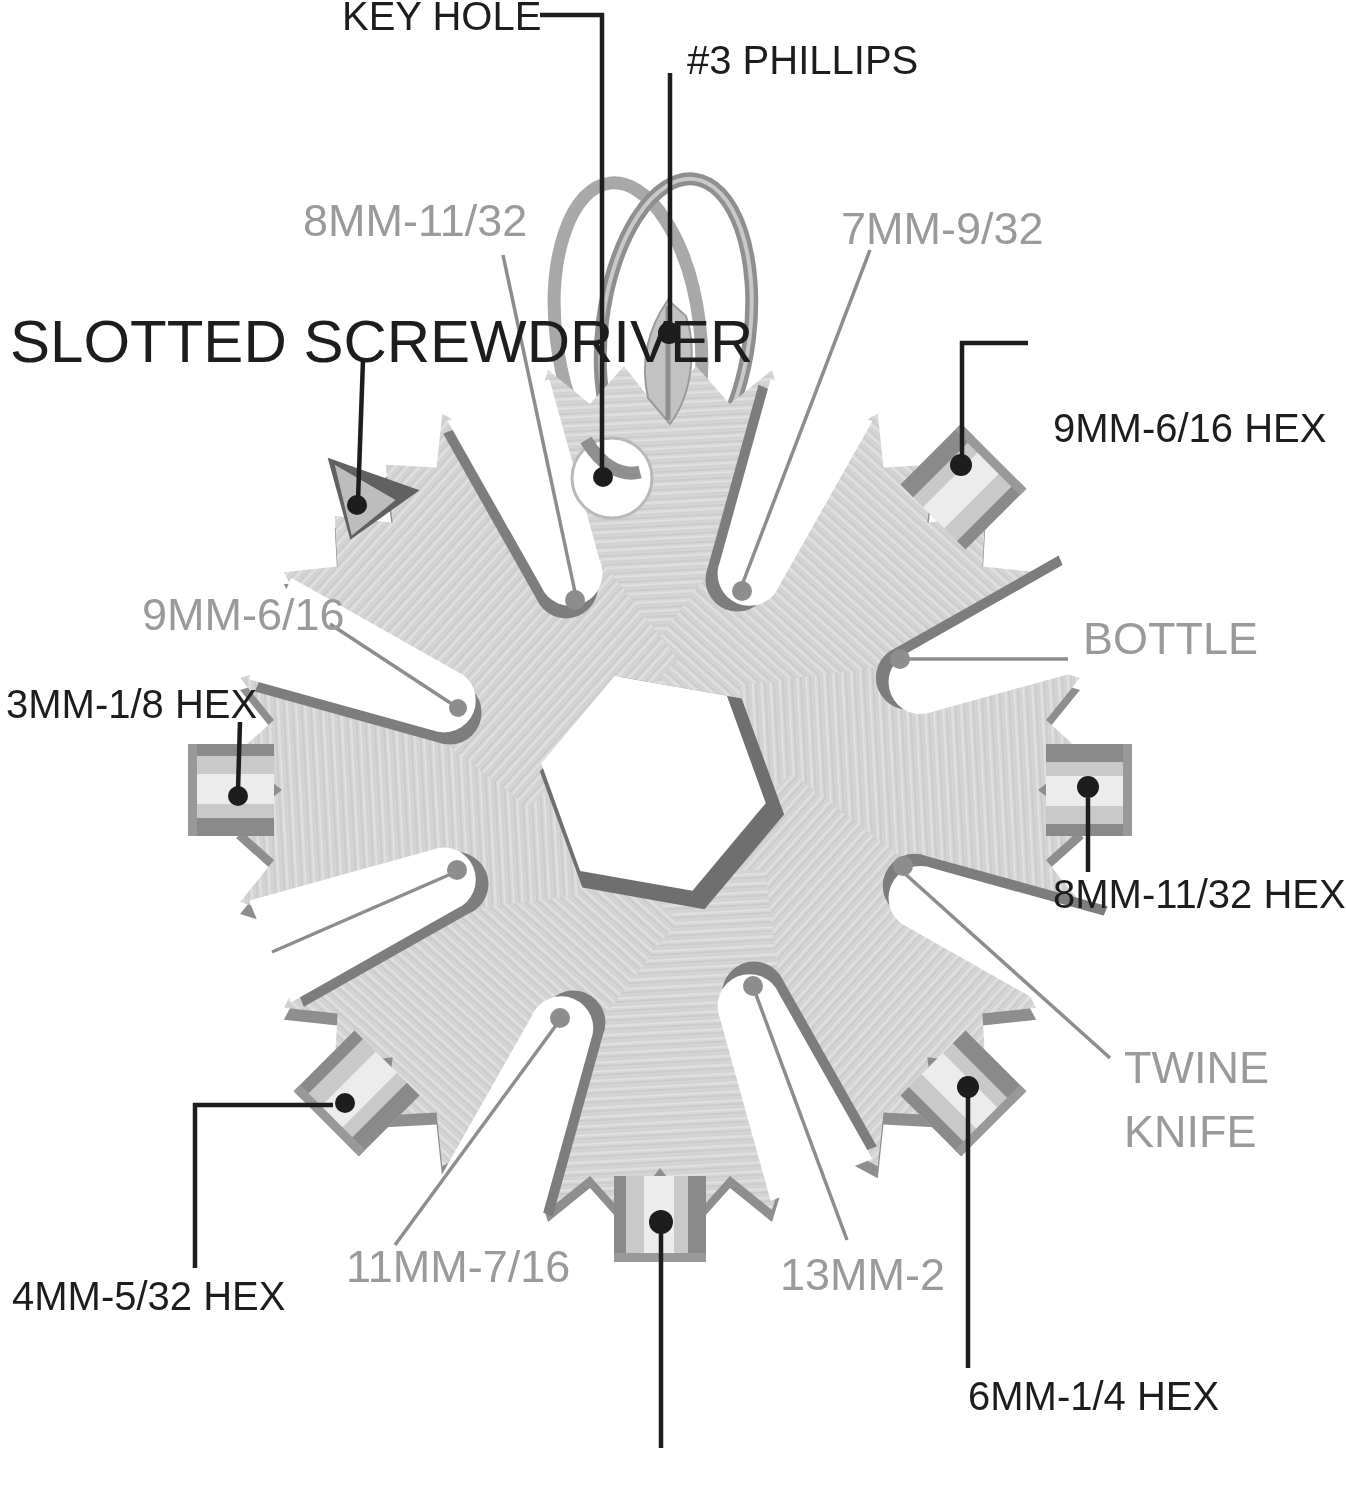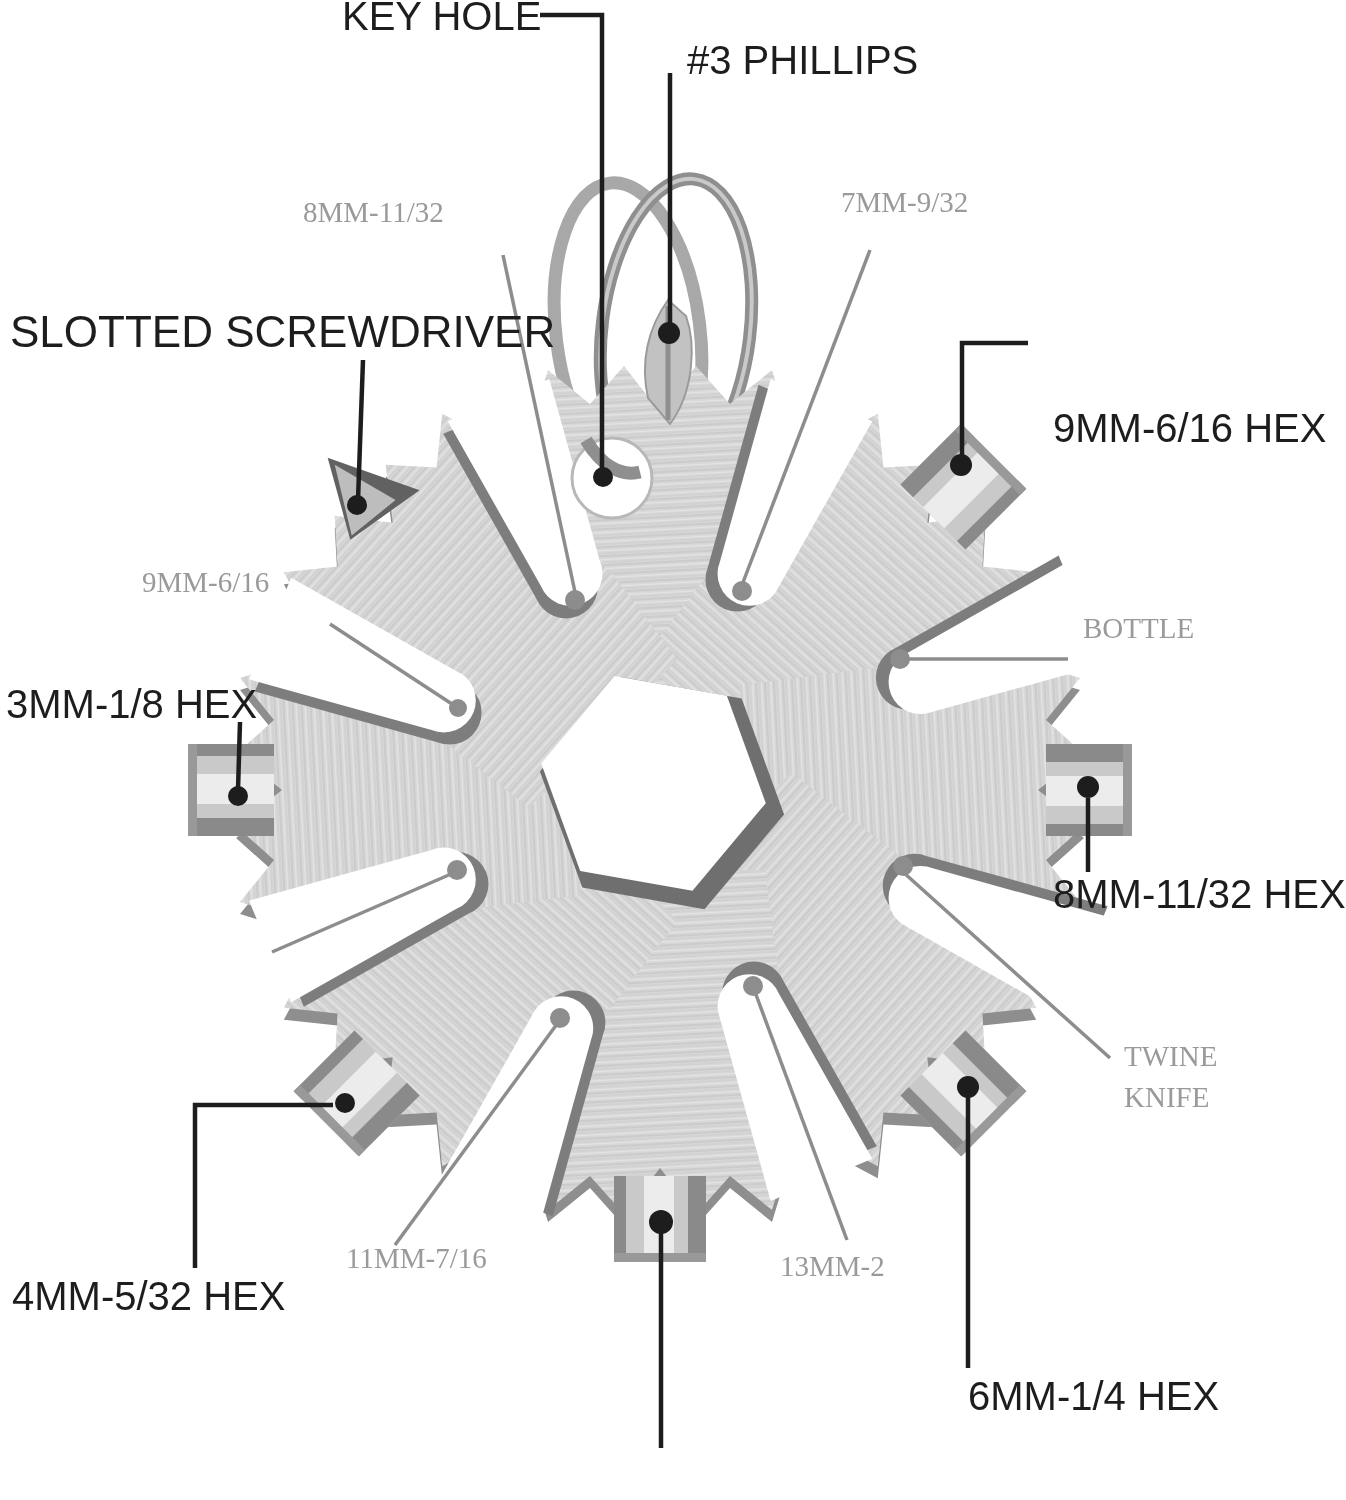--- a/index.html
+++ b/index.html
@@ -8,21 +8,21 @@
     --metal-light:#d8d8d8; --metal-dark:#7d7d7d; --bg:#ffffff;
   }
   html,body{margin:0;padding:0;background:#fff;}
   .stage{
     position:relative;width:1346px;height:1500px;background:var(--bg);
     font-family:"Liberation Sans",sans-serif;overflow:hidden;
   }
   .stage svg{position:absolute;left:0;top:0;}
   .callout{position:absolute;white-space:nowrap;line-height:1.12;}
   .callout.dark{color:var(--label-dark);font-size:40px;}
-  .callout.gray{color:var(--label-gray);font-size:29px;font-family:Liberation Serif, serif;}
+  .callout.gray{color:var(--label-gray);font-size:45px;}
   .callout .ln{display:block;}
   .leader-dark{stroke:var(--leader-dark);stroke-width:4.5;fill:none;}
   .leader-gray{stroke:var(--leader-gray);stroke-width:3.5;fill:none;}
   .dot-dark{fill:var(--leader-dark);}
   .dot-gray{fill:var(--leader-gray);}
 </style>
 </head>
 <body>
 
 <div class="stage">
@@ -173,28 +173,28 @@
       <circle class="dot-gray" cx="457" cy="870" r="10"></circle>
       <circle class="dot-gray" cx="903" cy="866" r="10"></circle>
       <circle class="dot-gray" cx="560" cy="1018" r="10"></circle>
       <circle class="dot-gray" cx="753" cy="986" r="10"></circle>
     </g>
   </svg>
 
   <div class="callout dark" style="left:342px;top:-6px">KEY HOLE</div>
   <div class="callout dark" style="left:687px;top:38px">#3 PHILLIPS</div>
   <div class="callout gray" style="left:303px;top:196px">8MM-11/32</div>
-  <div class="callout gray" style="left:841px;top:186px">7MM-9/32</div>
-
-  <div class="callout dark" style="left:10px;top:304px;font-size:44px;line-height:1.25">
+  <div class="callout gray" style="left:841px;top:204px">7MM-9/32</div>
+
+  <div class="callout dark" style="left:10px;top:304px;font-size:60px;line-height:1.25">
     <span class="ln">SLOTTED SCREWDRIVER</span>
   </div>
 
   <div class="callout dark" style="left:1053px;top:406px">9MM-6/16 HEX</div>
-  <div class="callout gray" style="left:142px;top:566px">9MM-6/16</div>
+  <div class="callout gray" style="left:142px;top:590px">9MM-6/16</div>
 
   <div class="callout gray" style="left:1083px;top:610px;line-height:1.3">
     <span class="ln">BOTTLE</span>
   </div>
 
   <div class="callout dark" style="left:6px;top:682px">3MM-1/8 HEX</div>
   <div class="callout dark" style="left:1053px;top:872px">8MM-11/32 HEX</div>
 
   <div class="callout gray" style="left:1124px;top:1036px;line-height:1.42">
     <span class="ln">TWINE</span>

